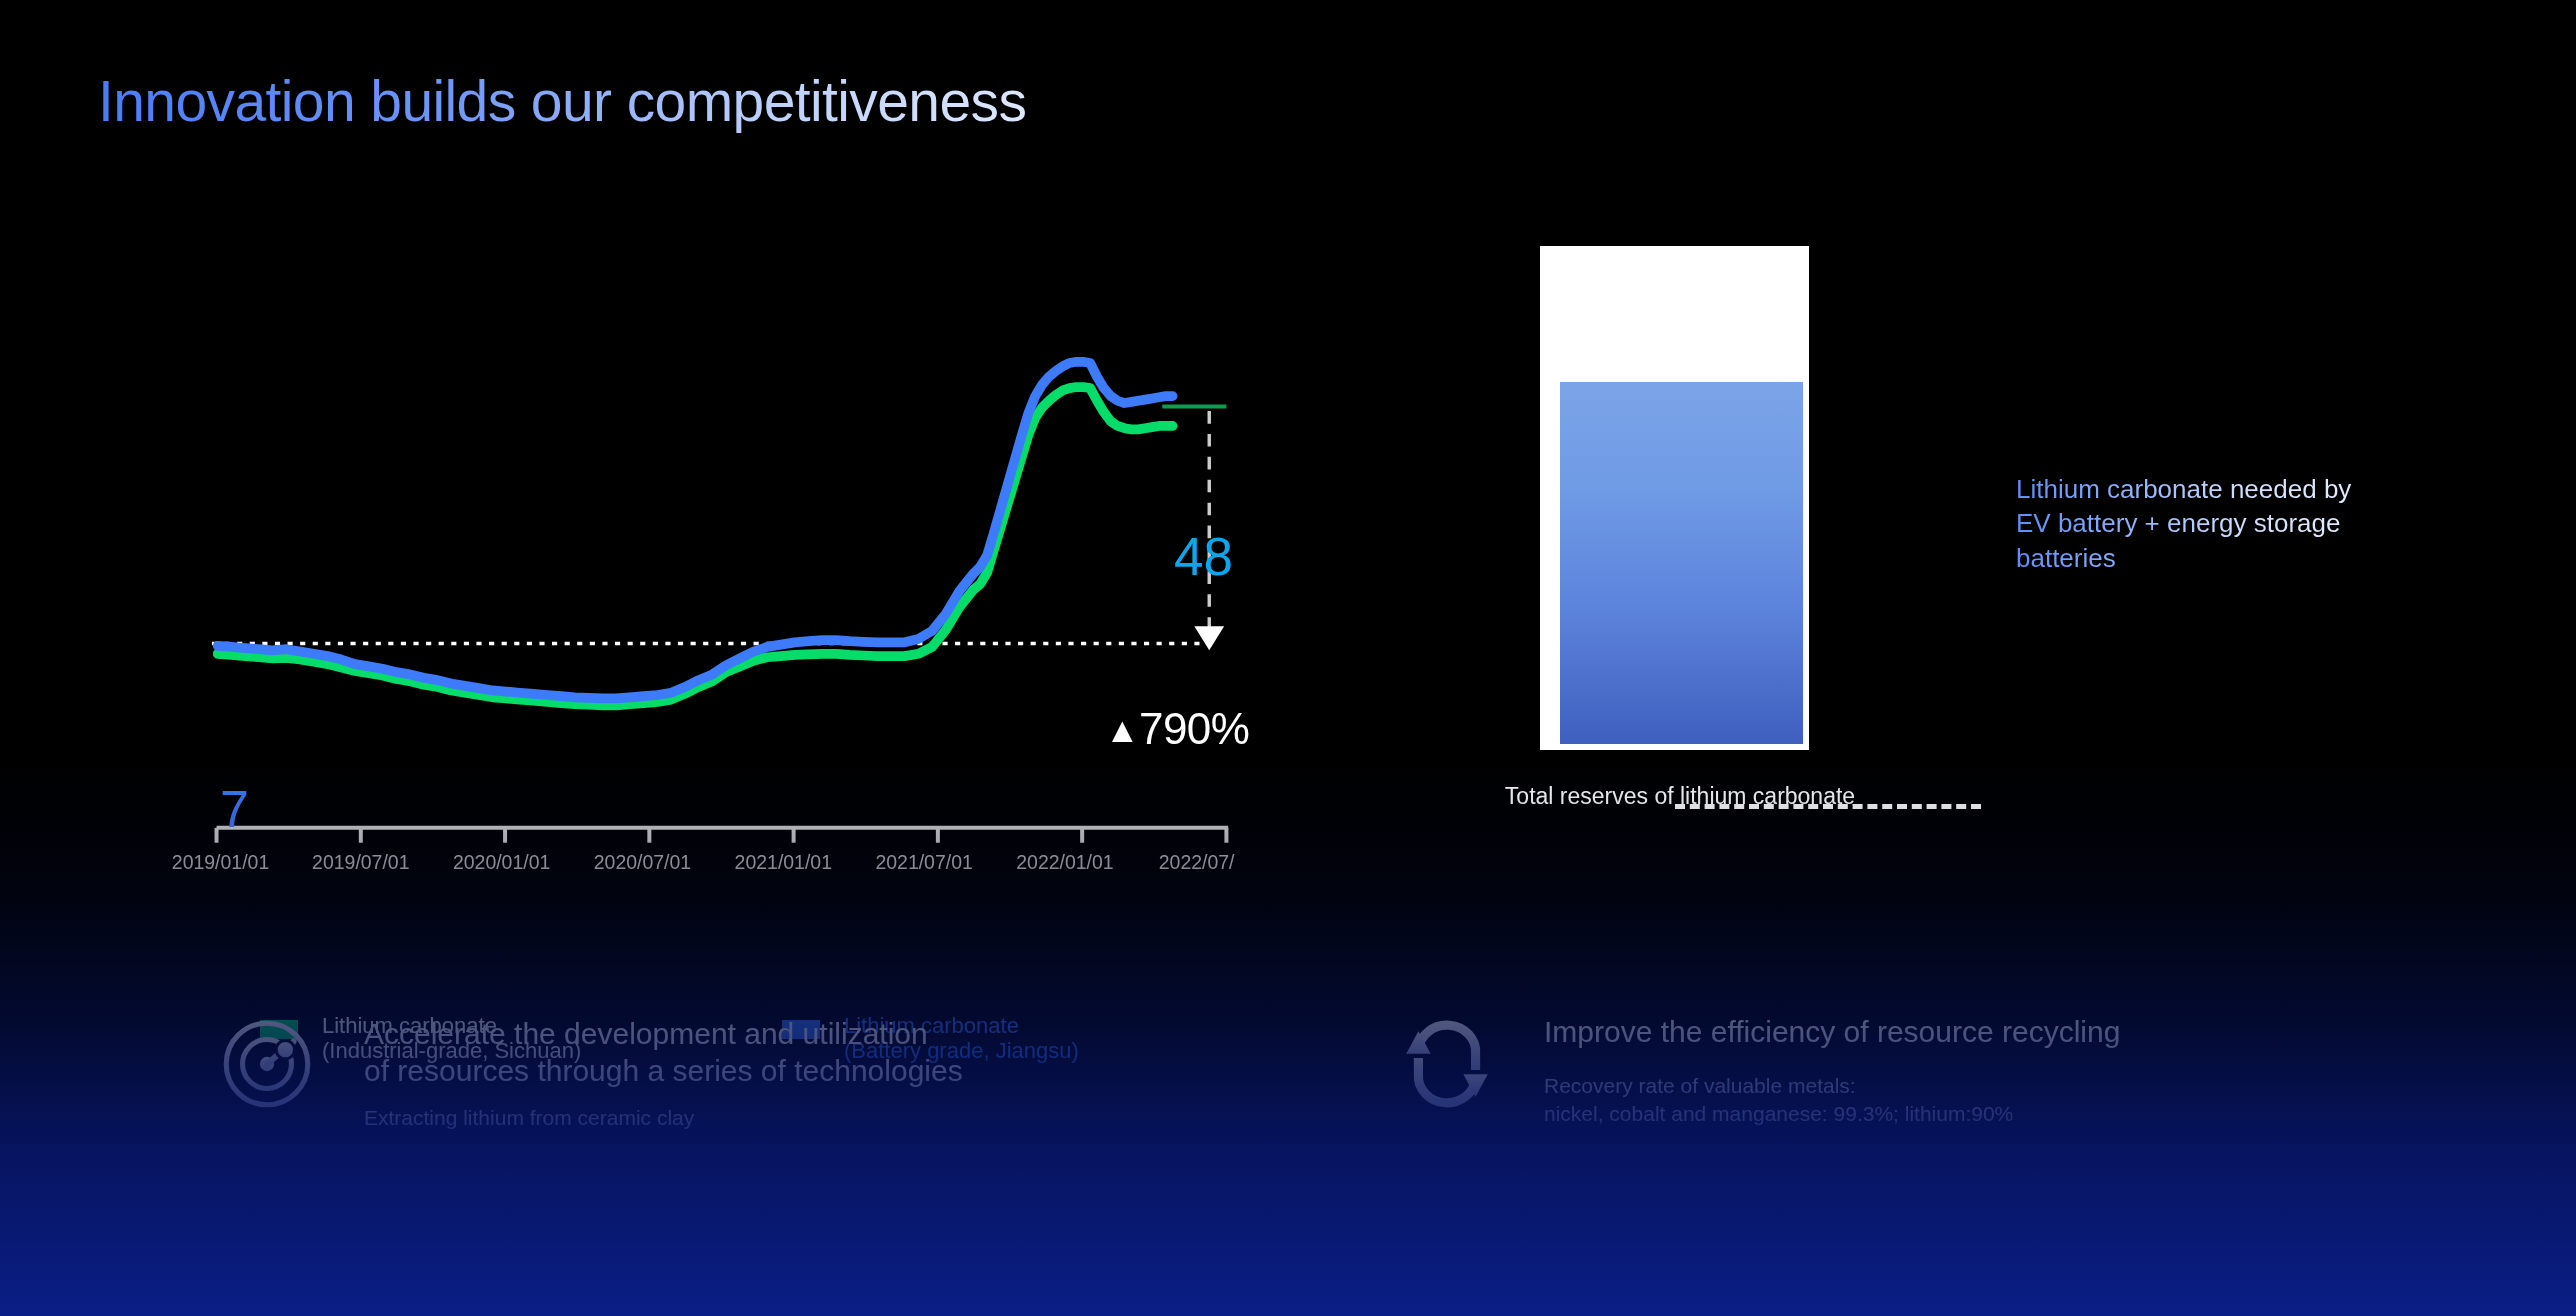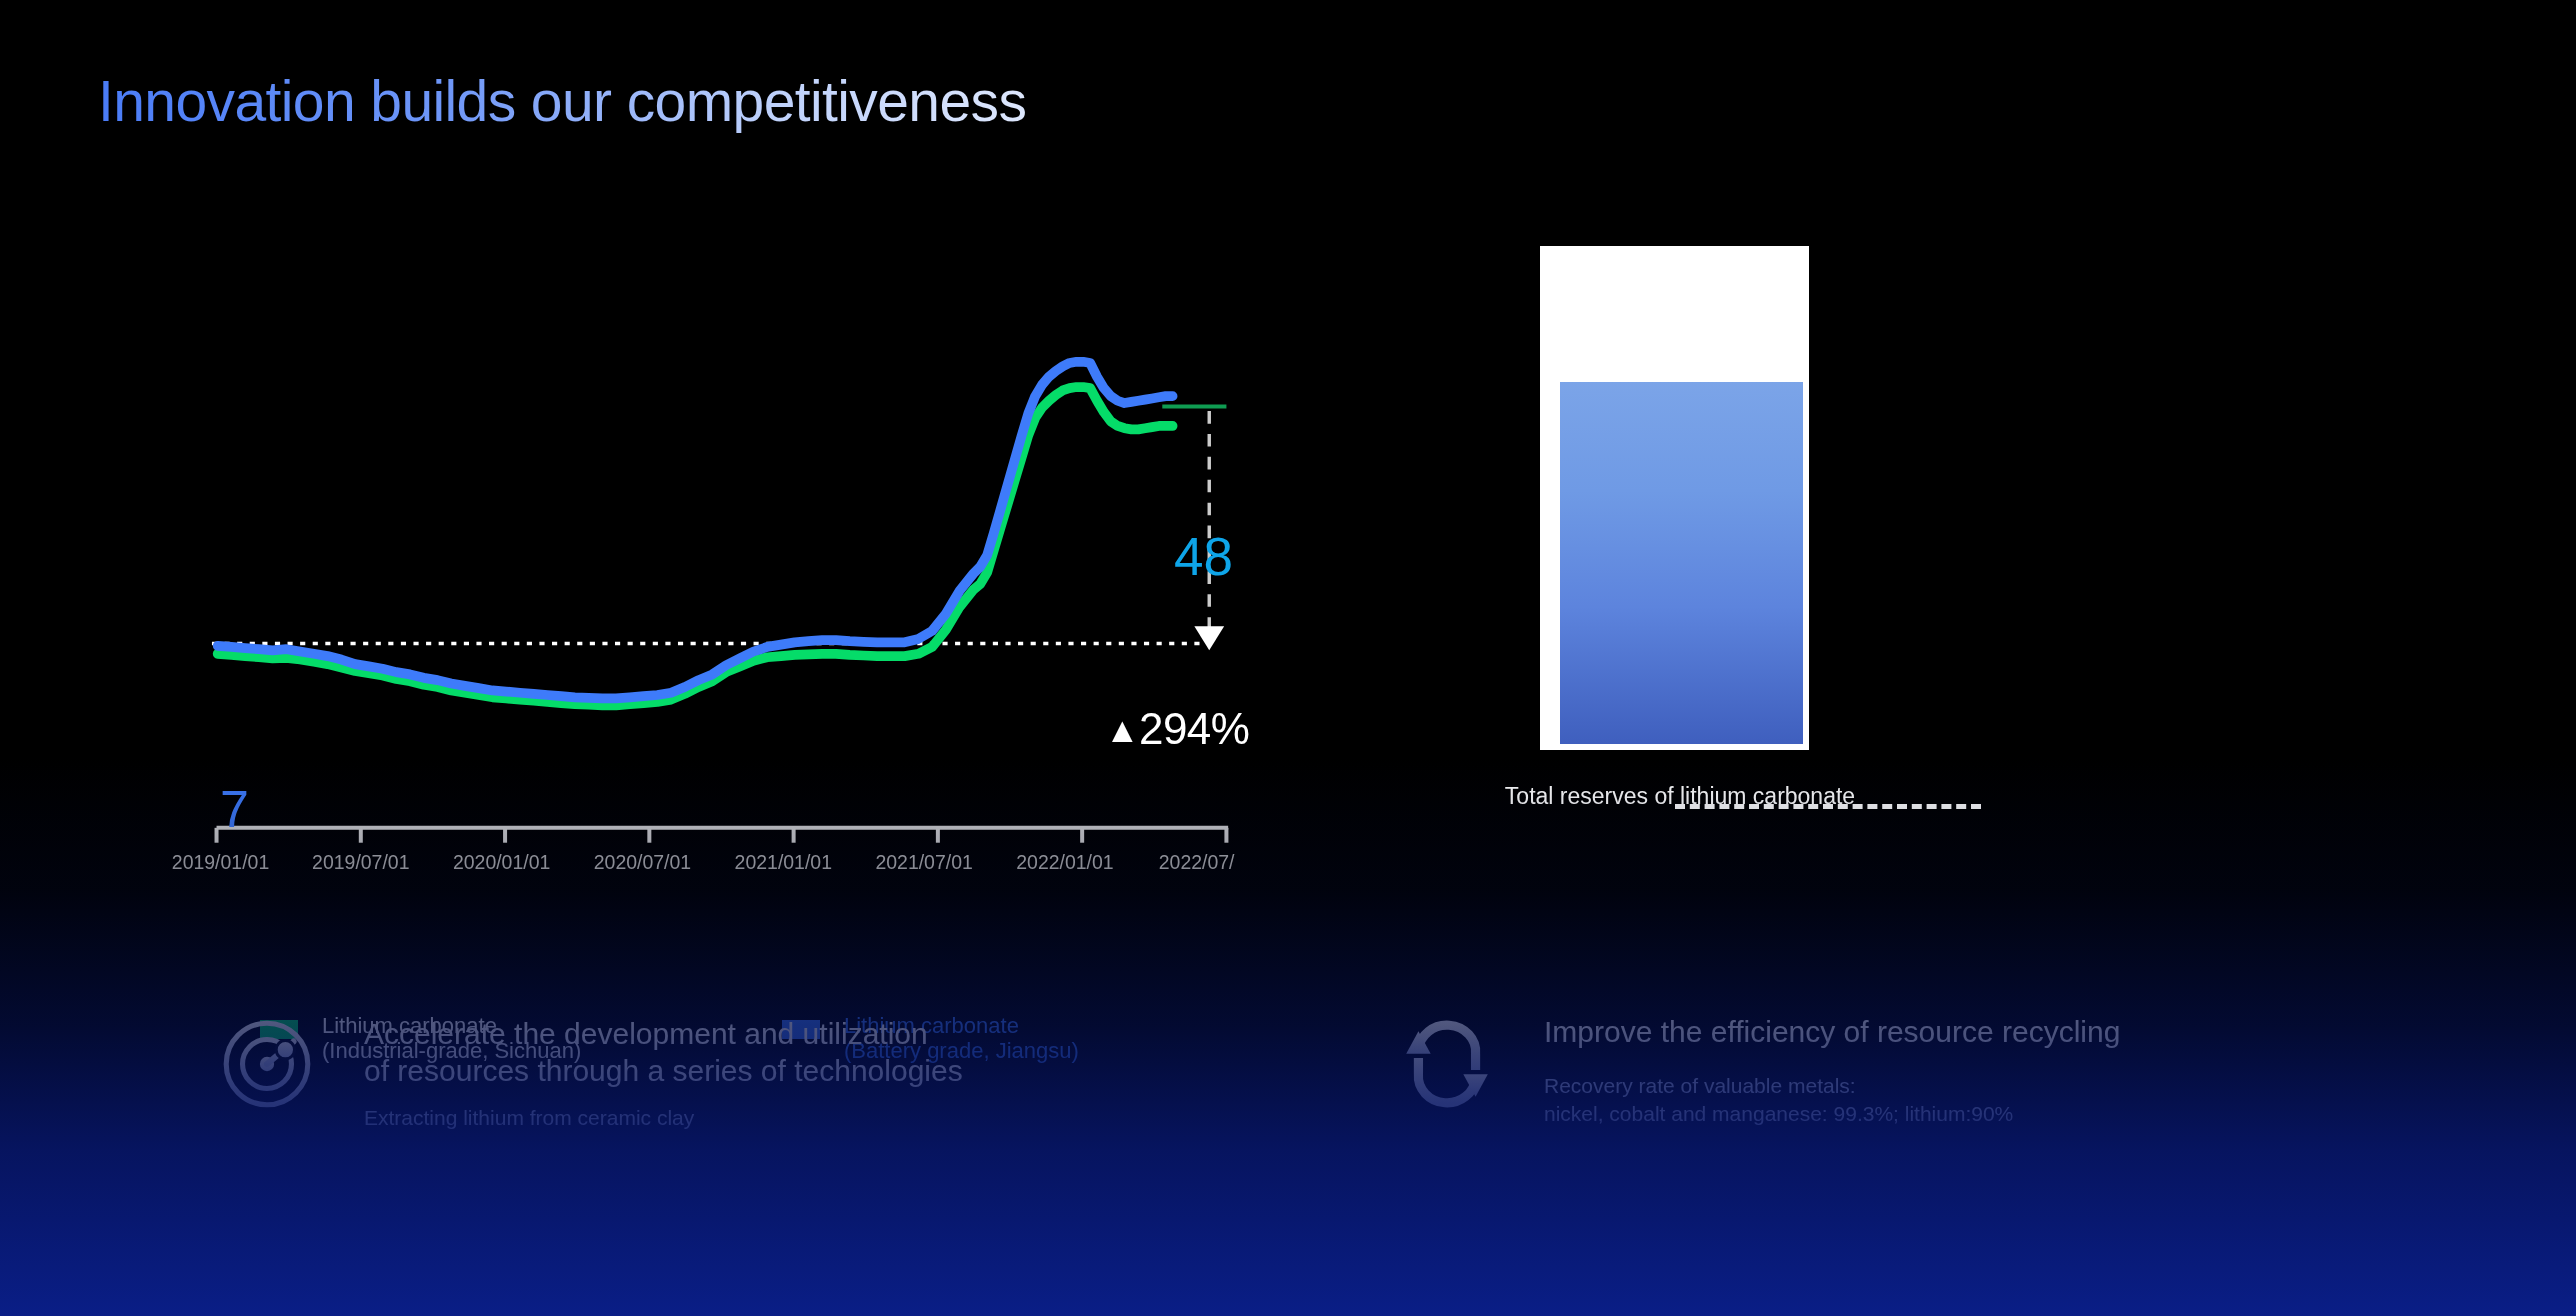--- a/index.html
+++ b/index.html
@@ -160,21 +160,21 @@
         <text x="1368" y="1118">2021/01/01</text>
         <text x="1614" y="1118">2021/07/01</text>
         <text x="1860" y="1118">2022/01/01</text>
         <text x="2090" y="1118">2022/07/</text>
       </g>
     </svg>
 
     <div class="ann" id="chart-value-start">7</div>
     <div class="ann" id="chart-value-end">48</div>
     <div class="ann" id="chart-growth">
-      <span class="tri">▲</span><span>294%</span>
+      <span class="tri">▲</span><span>790%</span>
     </div>
 
     <div id="chart-legend">
       <div class="legend-item" style="left:0px; top:0px;">
         <span class="legend-swatch" style="background:#05dc69;"></span>
         <span class="legend-text" style="color:#ffffff;">
           <span>Lithium carbonate</span><br>
           <span>(Industrial-grade, Sichuan)</span>
         </span>
       </div>
@@ -188,20 +188,21 @@
     </div>
   </div>
 
   <div id="beaker-panel">
     <div id="beaker-frame"></div>
     <div id="beaker-empty"></div>
     <div id="beaker-liquid"></div>
     <div id="beaker-dash"></div>
   </div>
   <div id="beaker-caption">Total reserves of lithium carbonate</div>
+  <div id="beaker-label">Lithium carbonate needed by EV battery + energy storage batteries</div>
 
   <div class="feature" id="feature-left">
     <svg class="feature-icon" viewBox="0 0 100 100">
       <defs>
         <linearGradient id="gradIconA" x1="0" y1="0" x2="0" y2="1">
           <stop offset="0%" stop-color="#ffffff"></stop>
           <stop offset="100%" stop-color="#c3cdf0"></stop>
         </linearGradient>
       </defs>
       <g fill="none" stroke="url(#gradIconA)" stroke-width="5">

